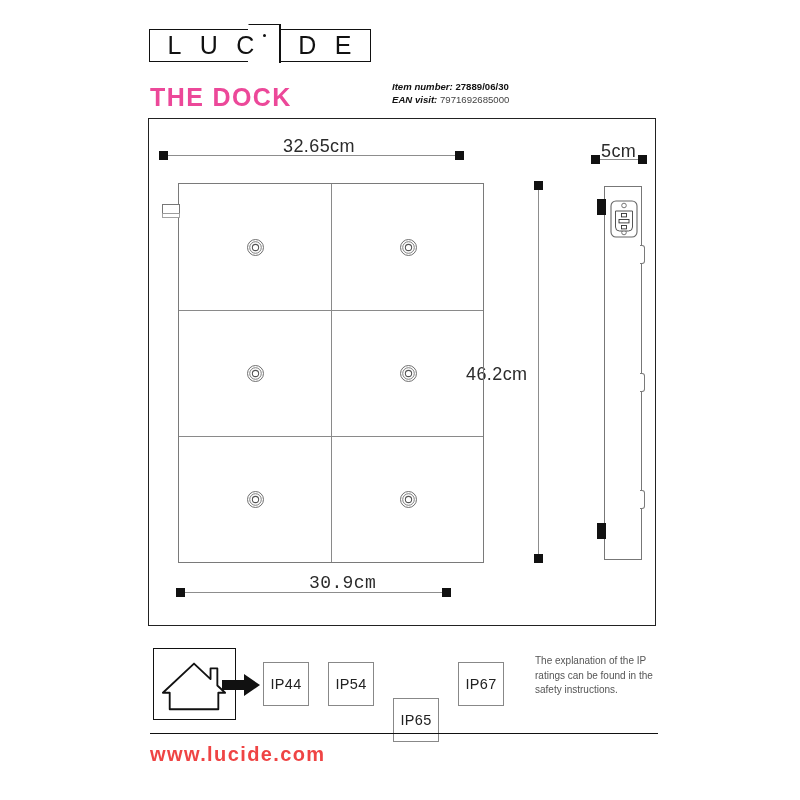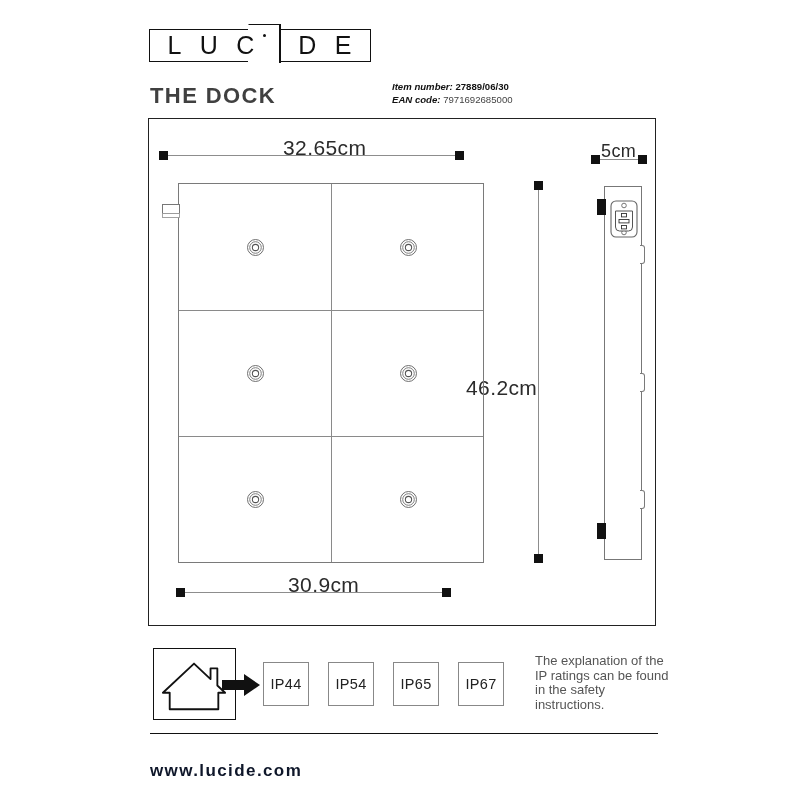--- a/index.html
+++ b/index.html
@@ -106,24 +106,24 @@
     top: 34px;
     font-size: 10.5px;
     letter-spacing: 0.75px;
     color: #555;
   }
 
   .product-title {
     position: absolute;
     left: 150px;
     top: 83px;
-    font-size: 22px;
+    font-size: 25px;
     font-weight: bold;
     letter-spacing: 1.4px;
-    color: #404040;
+    color: #ec4899;
   }
 
   .item-block {
     position: absolute;
     left: 392px;
     top: 81px;
     font-size: 9.6px;
     line-height: 12.8px;
     color: #333;
   }
@@ -259,21 +259,21 @@
     left: 0;
     width: 9px;
     height: 9px;
     background: #111;
   }
   .dim-v .cap.t { top: 0; }
   .dim-v .cap.b { bottom: 0; }
 
   .dim-label {
     position: absolute;
-    font-size: 21px;
+    font-size: 18px;
     color: #2b2b2b;
     letter-spacing: 0.4px;
     white-space: nowrap;
   }
   .dim-label.small { font-size: 18px; }
 
   
   .house-box {
     position: absolute;
     left: 153px;
@@ -302,21 +302,21 @@
     justify-content: center;
     font-size: 14.5px;
     color: #222;
     letter-spacing: 0.3px;
   }
   .ip-note {
     position: absolute;
     left: 535px;
     top: 654px;
     width: 135px;
-    font-size: 13px;
+    font-size: 10px;
     line-height: 14.5px;
     color: #555;
   }
 
   
   .footer-line {
     position: absolute;
     left: 150px;
     top: 733px;
     width: 508px;
@@ -328,25 +328,25 @@
     left: 150px;
     top: 736px;
     font-size: 12.6px;
     font-weight: bold;
     letter-spacing: 0.45px;
     color: #111;
   }
   .footer-url {
     position: absolute;
     left: 150px;
-    top: 761px;
-    font-size: 17px;
+    top: 743px;
+    font-size: 20px;
     font-weight: bold;
     letter-spacing: 1.4px;
-    color: #0f172a;
+    color: #ef4444;
   }
 </style>
 </head>
 <body>
 
 <div class="page">
 
   <div class="logo-box">
     <div class="logo-letters">
       <span>L</span>
@@ -366,21 +366,21 @@
 
 
   <div class="product-title">THE DOCK</div>
 
   <div class="item-block">
     <div>
       <span class="k">Item number:</span>
       <span class="v-bold">27889/06/30</span>
     </div>
     <div>
-      <span class="k">EAN code:</span>
+      <span class="k">EAN visit:</span>
       <span class="v">7971692685000</span>
     </div>
   </div>
 
   <div class="frame"></div>
 
   <div class="dim-label" style="left:283px; top:136px;">32.65cm</div>
   <div class="dim-h" style="left:159px; top:151px; width:305px;">
     <div class="line"></div>
     <div class="cap l"></div>
@@ -392,23 +392,23 @@
     <div class="line"></div>
     <div class="cap l"></div>
     <div class="cap r"></div>
   </div>
 
   <div class="dim-v" style="left:534px; top:181px; height:382px;">
     <div class="line"></div>
     <div class="cap t"></div>
     <div class="cap b"></div>
   </div>
-  <div class="dim-label" style="left:466px; top:376px;">46.2cm</div>
-
-  <div class="dim-label" style="left:288px; top:573px;">30.9cm</div>
+  <div class="dim-label" style="left:466px; top:364px;">46.2cm</div>
+
+  <div class="dim-label" style="left:309px; top:573px;font-family:Liberation Mono, monospace;">30.9cm</div>
   <div class="dim-h" style="left:176px; top:588px; width:275px;">
     <div class="line"></div>
     <div class="cap l"></div>
     <div class="cap r"></div>
   </div>
 
   <div class="front-view">
     <div class="grid-v"></div>
     <div class="grid-h1"></div>
     <div class="grid-h2"></div>
@@ -472,21 +472,21 @@
       <path d="M9 45 L41 15 L58 31 L58 20 L65 20 L65 37.5 L73 45 L66 45 L66 62 L16 62 L16 45 Z" fill="none" stroke="#111" stroke-width="1.9" stroke-linejoin="round"></path>
     </svg>
   </div>
 
   <svg class="arrow" viewBox="0 0 38 22">
     <path d="M0 6 H22 V0 L38 11 L22 22 V16 H0 Z" fill="#111"></path>
   </svg>
 
   <div class="ip-box" style="left:263px;">IP44</div>
   <div class="ip-box" style="left:328px;">IP54</div>
-  <div class="ip-box" style="left:393px;">IP65</div>
+  <div class="ip-box" style="left:393px;margin-top:36px;">IP65</div>
   <div class="ip-box" style="left:458px;">IP67</div>
 
   <div class="ip-note">The explanation of the IP ratings can be found in the safety instructions.</div>
 
   <div class="footer-line"></div>
   <div class="footer-url">www.lucide.com</div>
 
 </div>
 
 </body></html>

